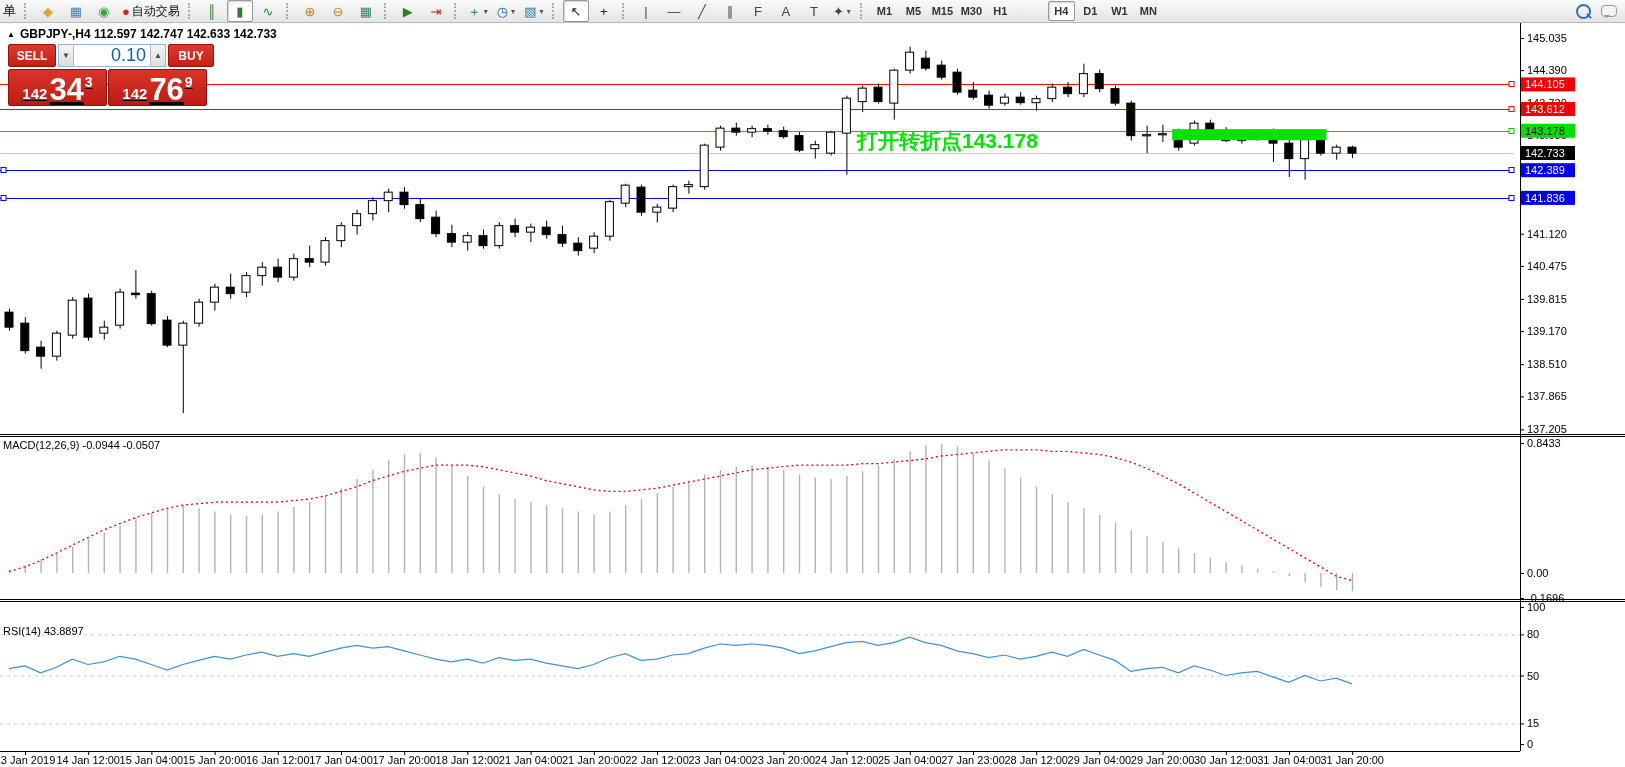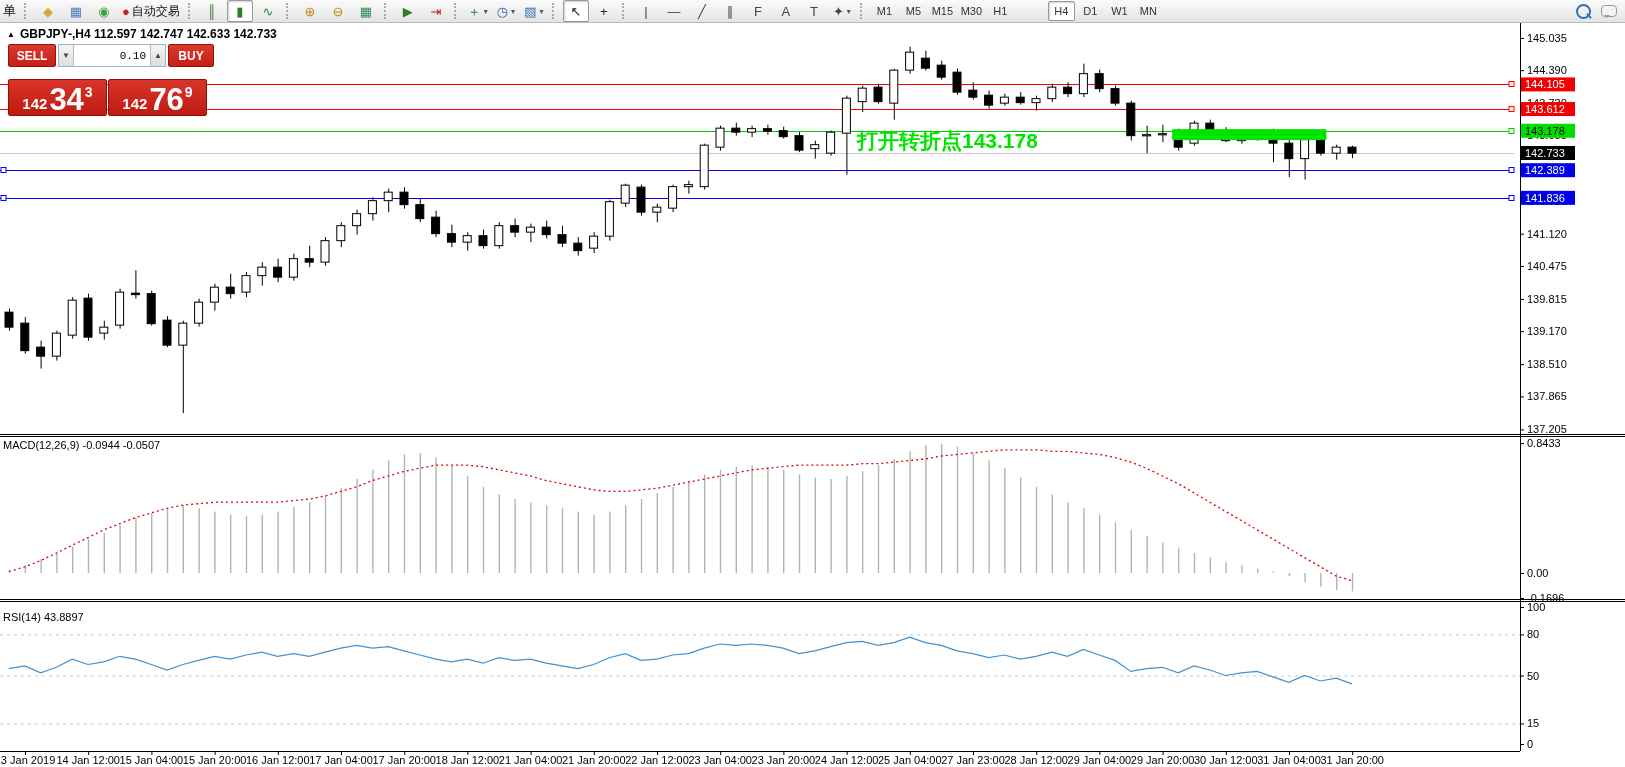--- a/index.html
+++ b/index.html
@@ -13,21 +13,21 @@
            display:flex;align-items:center;padding:0 2px;box-sizing:border-box;font-size:12px;color:#222;}
   .tb-menu{font-size:13px;color:#111;margin:0 4px 0 1px;}
   .tb-grip{width:4px;height:16px;margin:0 4px;border-left:2px dotted #aaa;}
   .tb-btn{height:20px;min-width:20px;display:flex;align-items:center;justify-content:center;
           margin:0 1px;border:1px solid transparent;border-radius:2px;cursor:default;gap:2px;padding:0 2px;}
   .tb-btn.active{background:#fff;border:1px solid #9a9a9a;box-shadow:inset 1px 1px 2px rgba(0,0,0,.18);}
   .tb-glyph{font-size:13px;line-height:1;}
   .tb-label{font-size:12px;color:#111;white-space:nowrap;}
   .tb-caret{font-size:8px;color:#555;margin-left:1px;}
   .tf-btn{height:18px;min-width:25px;display:flex;align-items:center;justify-content:center;
-          font-size:11px;font-weight:normal;color:#333;margin:0 1px;border:1px solid transparent;border-radius:2px;}
+          font-size:11px;font-weight:bold;color:#333;margin:0 1px;border:1px solid transparent;border-radius:2px;}
   .tf-btn.active{background:#fff;border:1px solid #999;box-shadow:inset 1px 1px 2px rgba(0,0,0,.18);margin-left:33px;}
   .tb-right{margin-left:auto;display:flex;align-items:center;margin-right:6px;gap:10px;}
   .icon-search{position:relative;width:11px;height:11px;border:2px solid #2f6fb2;border-radius:50%;display:inline-block;}
   .icon-search::after{content:"";position:absolute;left:8px;top:9px;width:6px;height:2px;background:#2f6fb2;transform:rotate(45deg);}
   .icon-chat{position:relative;width:14px;height:10px;border:1.5px solid #9a9a9a;border-radius:4px;display:inline-block;background:#f4f4f4;}
   .icon-chat::after{content:"";position:absolute;left:2px;top:9px;border:3px solid transparent;border-top-color:#9a9a9a;}
 
   
   #symbolHeader{position:absolute;left:7px;top:27px;z-index:20;display:flex;align-items:center;gap:5px;
                 font-size:12px;font-weight:bold;color:#000;}
@@ -37,23 +37,23 @@
   #ocp{position:absolute;left:8px;top:44px;width:206px;z-index:30;}
   .ocp-row1{display:flex;align-items:stretch;height:23px;}
   .btn-red{background:linear-gradient(#dd3a2e,#c41f16);border:1px solid #981109;color:#fff;
            font-size:12px;font-weight:bold;border-radius:2px;display:flex;align-items:center;justify-content:center;}
   .ocp-sell{width:63px;}
   .ocp-buy{width:60px;}
   .vol{display:flex;align-items:stretch;margin:0 2px;border:1px solid #9db3c8;background:#fff;}
   .vol-btn{width:15px;background:linear-gradient(#f4f4f4,#ddd);border:none;border-right:1px solid #bbb;
            font-size:8px;color:#444;display:flex;align-items:center;justify-content:center;}
   .vol-btn.up{border-right:none;border-left:1px solid #bbb;}
-  .vol input{width:68px;border:none;outline:none;text-align:right;font-size:11px;padding:0 4px;
-             font-family:Liberation Mono, monospace;color:#000000;}
-  .ocp-row2{display:flex;gap:1px;margin-top:12px;}
+  .vol input{width:68px;border:none;outline:none;text-align:right;font-size:18px;padding:0 4px;
+             font-family:Liberation Sans, sans-serif;color:#0369a1;}
+  .ocp-row2{display:flex;gap:1px;margin-top:2px;text-decoration:underline;}
   .px-box{width:99px;height:37px;background:linear-gradient(#da342a,#bd1b12);border:1px solid #931008;
           border-radius:2px;color:#fff;display:flex;align-items:flex-end;justify-content:center;padding-bottom:2px;box-sizing:border-box;}
   .px-sm{font-size:15px;font-weight:bold;line-height:1;margin-right:2px;margin-bottom:2px;}
   .px-big{font-size:31px;font-weight:bold;line-height:.85;}
   .px-sup{font-size:14px;font-weight:bold;line-height:1;margin-bottom:14px;margin-left:1px;}
 
   
   .ind-label{position:absolute;left:3px;z-index:20;font-size:11px;color:#000;}
 </style>
 </head>
@@ -592,15 +592,15 @@
       </div>
       <div class="px-box">
         <span class="px-sm">142</span>
           <span class="px-big">76</span>
           <span class="px-sup">9</span>
       </div>
     </div>
   </div>
 
   <div class="ind-label" style="top:439px">MACD(12,26,9) -0.0944 -0.0507</div>
-  <div class="ind-label" style="top:611px">RSI(14) 43.8897</div>
+  <div class="ind-label" style="top:625px">RSI(14) 43.8897</div>
 
 </div>
 
 </body></html>

